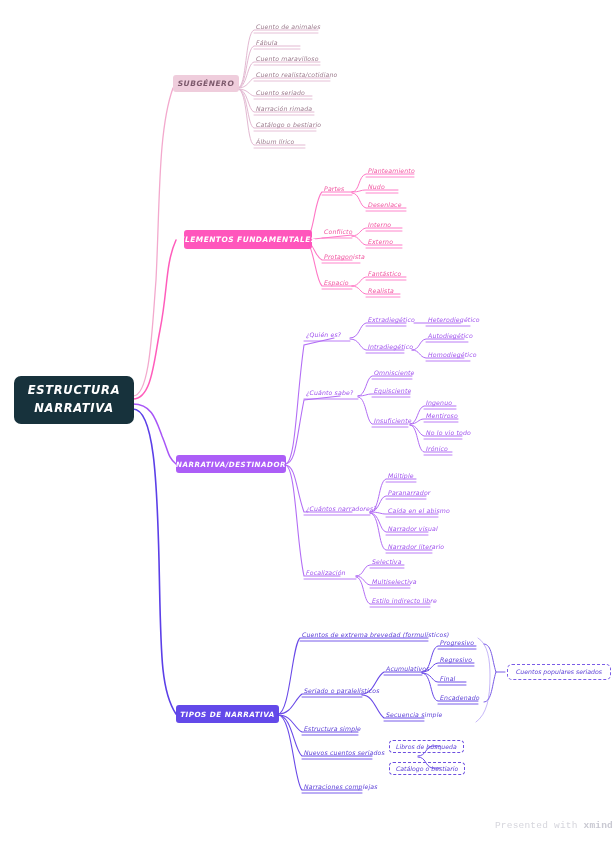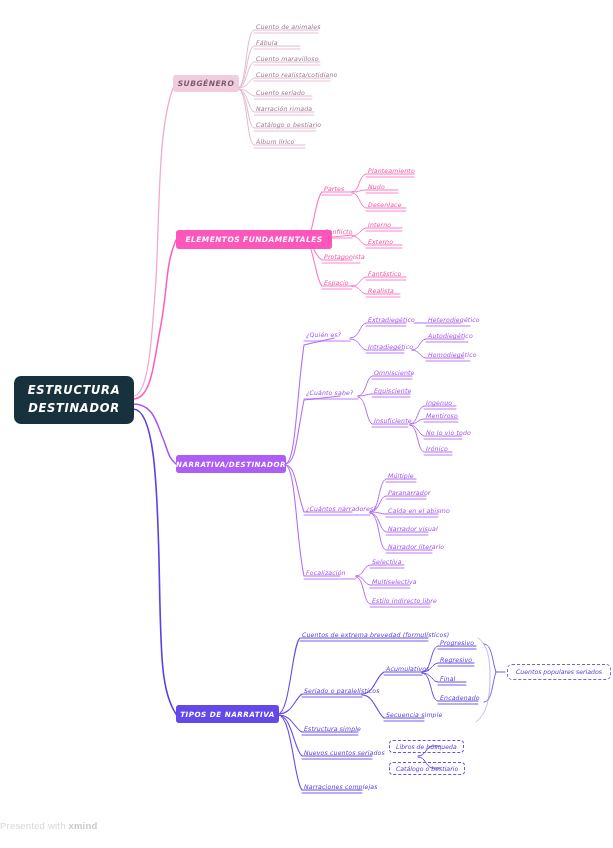--- a/index.html
+++ b/index.html
@@ -101,22 +101,22 @@
     color: #5b3fd6;
     padding: 4px 8px;
     line-height: 1;
   }
 
   
   .footer {
     position: absolute;
     left: 0; right: 0;
     bottom: 17px;
-    text-align: left;
-    font-family: Liberation Sans, sans-serif;
+    text-align: right;
+    font-family: Liberation Mono, monospace;
     font-size: 9.5px;
     color: #d6d6dd;
     letter-spacing: 0.2px;
   }
   .footer b { color: #c9c9d2; font-weight: bold; }
 </style>
 </head>
 <body>
 
 <div id="canvas">
@@ -262,29 +262,29 @@
       <path d="M384 721 L 424 721" stroke="#6a4ae8" stroke-width="0.9"></path>
       <path d="M438 649 L 476 649" stroke="#6a4ae8" stroke-width="0.9"></path>
       <path d="M438 666 L 474 666" stroke="#6a4ae8" stroke-width="0.9"></path>
       <path d="M438 685 L 466 685" stroke="#6a4ae8" stroke-width="0.9"></path>
       <path d="M438 704 L 478 704" stroke="#6a4ae8" stroke-width="0.9"></path>
     </g>
   </svg>
 
   <div class="root-node" style="left:14px; top:376px; width:120px; height:48px;">
     <span>ESTRUCTURA</span>
-    <span>DESTINADOR</span>
+    <span>NARRATIVA</span>
   </div>
 
   <div class="badge" style="left:173px; top:75px; width:66px; height:17px; font-size:7.5px; color:#7d5a6d;">
     <span class="hl" style="background:#eecada;"></span>
     <span class="txt">SUBGÉNERO</span>
   </div>
 
-  <div class="badge" style="left:176px; top:230px; width:156px; height:19px; font-size:7.4px; color:#ffffff;">
+  <div class="badge" style="left:184px; top:230px; width:128px; height:19px; font-size:7.4px; color:#ffffff;">
     <span class="hl" style="background:#ff4db8;"></span>
     <span class="txt">ELEMENTOS FUNDAMENTALES</span>
   </div>
 
   <div class="badge" style="left:176px; top:455px; width:110px; height:18px; font-size:7.1px; color:#ffffff;">
     <span class="hl" style="background:#a855f7;"></span>
     <span class="txt">NARRATIVA/DESTINADOR</span>
   </div>
 
   <div class="badge" style="left:176px; top:705px; width:103px; height:18px; font-size:7.2px; color:#ffffff;">

